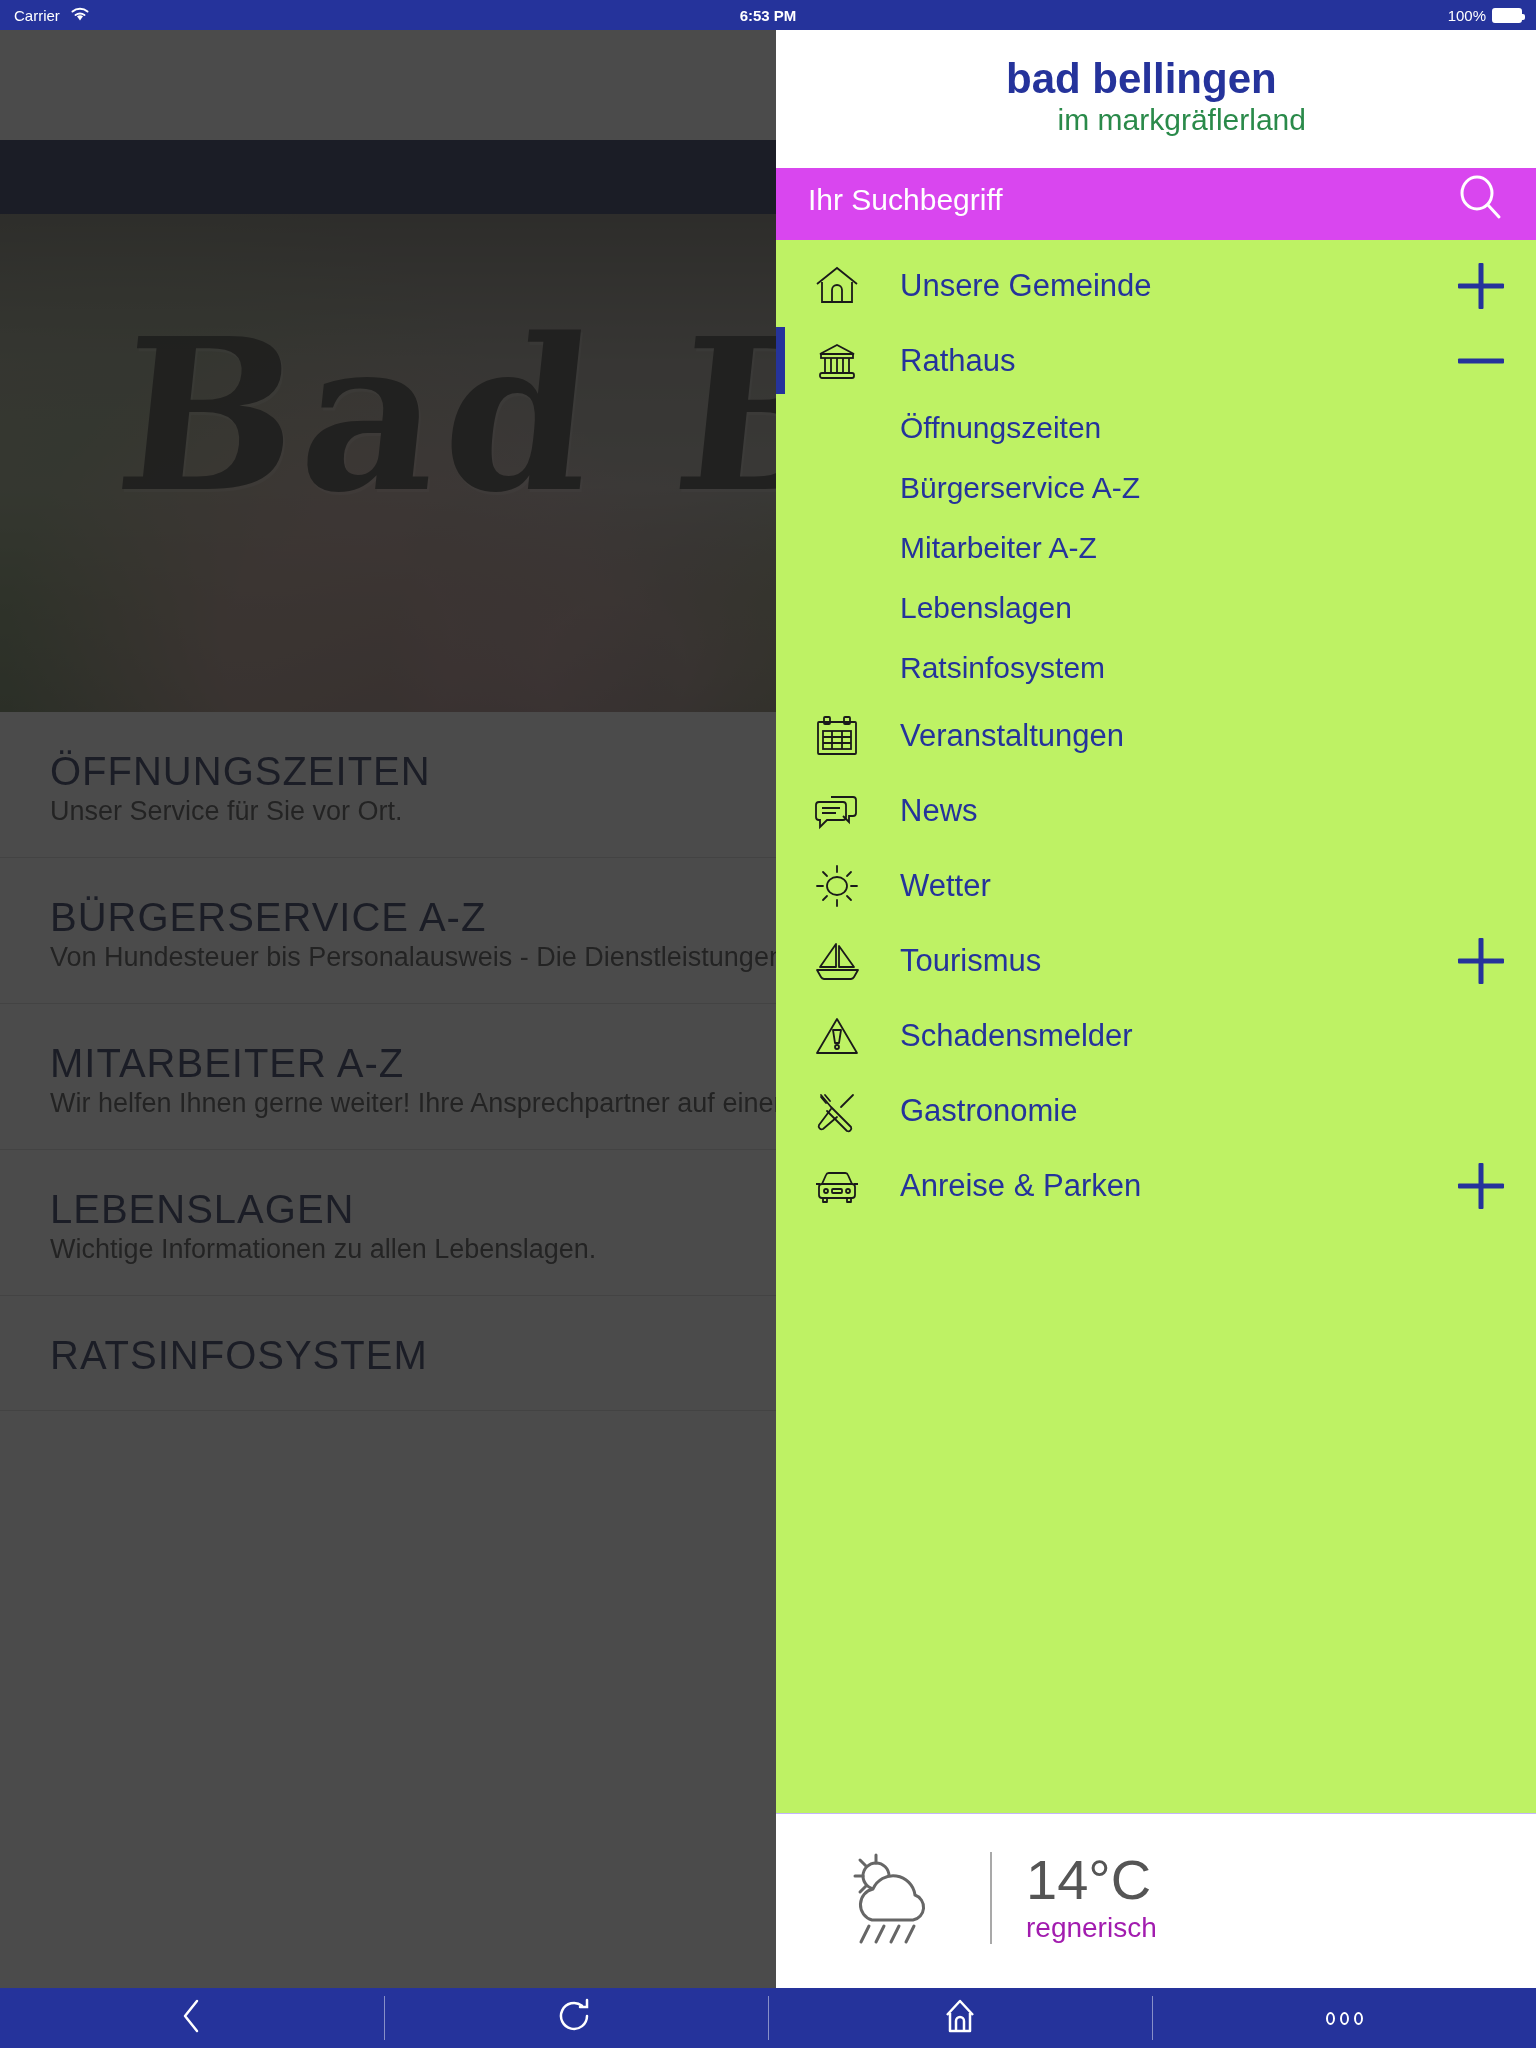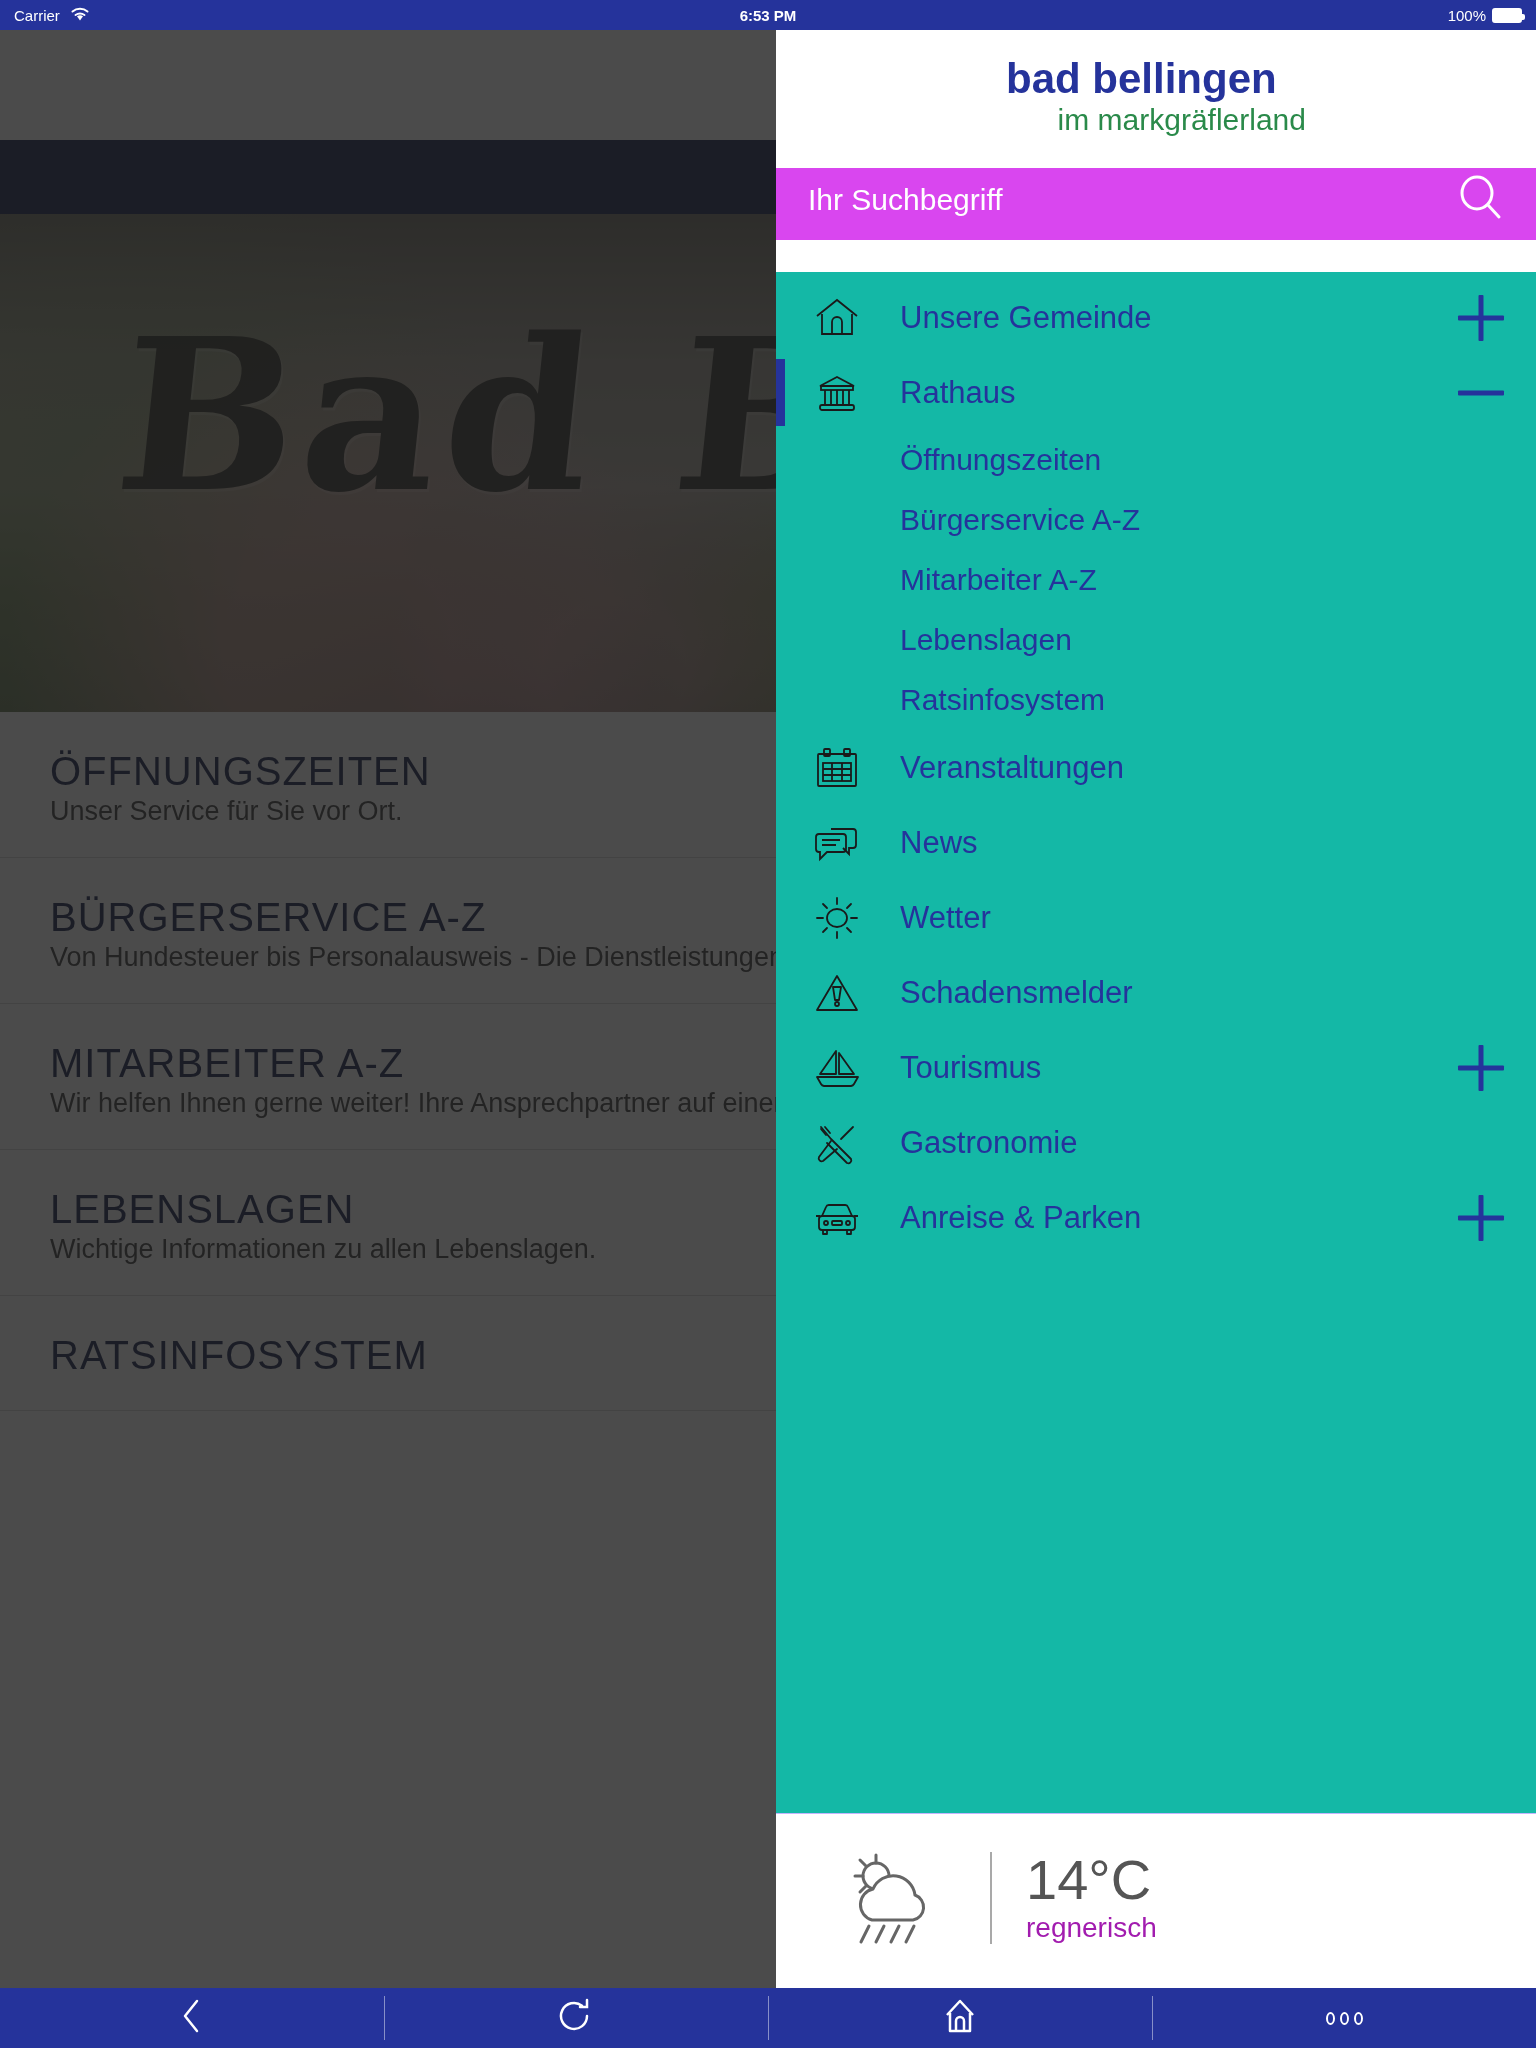--- a/index.html
+++ b/index.html
@@ -113,21 +113,21 @@
     height: 72px; background: #d946ef; display: flex; align-items: center;
     justify-content: space-between; padding: 0 30px 8px 32px; flex: 0 0 auto;
   }
   .search-input {
     background: transparent; border: none; outline: none;
     color: #ffffff; font-size: 30px; font-family: "Liberation Sans", sans-serif;
     width: 560px;
   }
   .search-input::placeholder { color: #ffffff; opacity: 1; }
 
-  .menu { flex: 1 1 auto; background: #14b8a6; padding-top: 8px; overflow: hidden; margin-top: 32px; }
+  .menu { flex: 1 1 auto; background: #bef264; padding-top: 8px; overflow: hidden; }
   .menu-row {
     display: flex; align-items: center; height: 75px;
     padding-left: 32px; padding-right: 32px; position: relative;
   }
   .menu-row.active::before {
     content: ""; position: absolute; left: 0; top: 4px; bottom: 4px;
     width: 9px; background: #25339b;
   }
   .m-icon { width: 58px; height: 50px; flex: 0 0 58px; display: flex; align-items: center; justify-content: center; }
   .m-icon svg { width: 48px; height: 48px; }
@@ -338,41 +338,41 @@
             <ellipse cx="24" cy="24" rx="10" ry="9"></ellipse>
             <path d="M24 4v6M24 38v6M4 24h6M38 24h6M10 10l4 4M34 34l4 4M38 10l-4 4M14 34l-4 4"></path>
           </svg>
         </span>
         <span class="m-label">Wetter</span>
       </div>
 
       <div class="menu-row">
         <span class="m-icon">
           <svg viewBox="0 0 48 48" fill="none" stroke="#1a1a1a" stroke-width="1.8" stroke-linejoin="round">
-            <path d="M24 7L44 41H4z"></path>
-            <path d="M20 18h8l-2 13h-4z"></path>
-            <circle cx="24" cy="35" r="2"></circle>
-          </svg>
-        </span>
-        <span class="m-label">Schadensmelder</span>
-      </div>
-
-      <div class="menu-row">
-        <span class="m-icon">
-          <svg viewBox="0 0 48 48" fill="none" stroke="#1a1a1a" stroke-width="1.8" stroke-linejoin="round">
             <path d="M23 7L7 30h16z"></path>
             <path d="M26 9v21h15z"></path>
             <path d="M4 33h41l-4 7a4 4 0 0 1-3 2H11a4 4 0 0 1-3-2z"></path>
           </svg>
         </span>
         <span class="m-label">Tourismus</span>
         <span class="m-toggle">
           <i class="bar-h"></i>
             <i class="bar-v"></i>
         </span>
+      </div>
+
+      <div class="menu-row">
+        <span class="m-icon">
+          <svg viewBox="0 0 48 48" fill="none" stroke="#1a1a1a" stroke-width="1.8" stroke-linejoin="round">
+            <path d="M24 7L44 41H4z"></path>
+            <path d="M20 18h8l-2 13h-4z"></path>
+            <circle cx="24" cy="35" r="2"></circle>
+          </svg>
+        </span>
+        <span class="m-label">Schadensmelder</span>
       </div>
 
       <div class="menu-row">
         <span class="m-icon">
           <svg viewBox="0 0 48 48" fill="none" stroke="#1a1a1a" stroke-width="1.8" stroke-linecap="round" stroke-linejoin="round">
             <path d="M8 8l10 12 20 20a3 3 0 0 1-4 4L14 24"></path>
             <path d="M40 8L28 20"></path>
             <path d="M8 10l5 6M12 8l5 6"></path>
             <path d="M18 22L6 38a3 3 0 0 0 4 4l14-12"></path>
           </svg>

